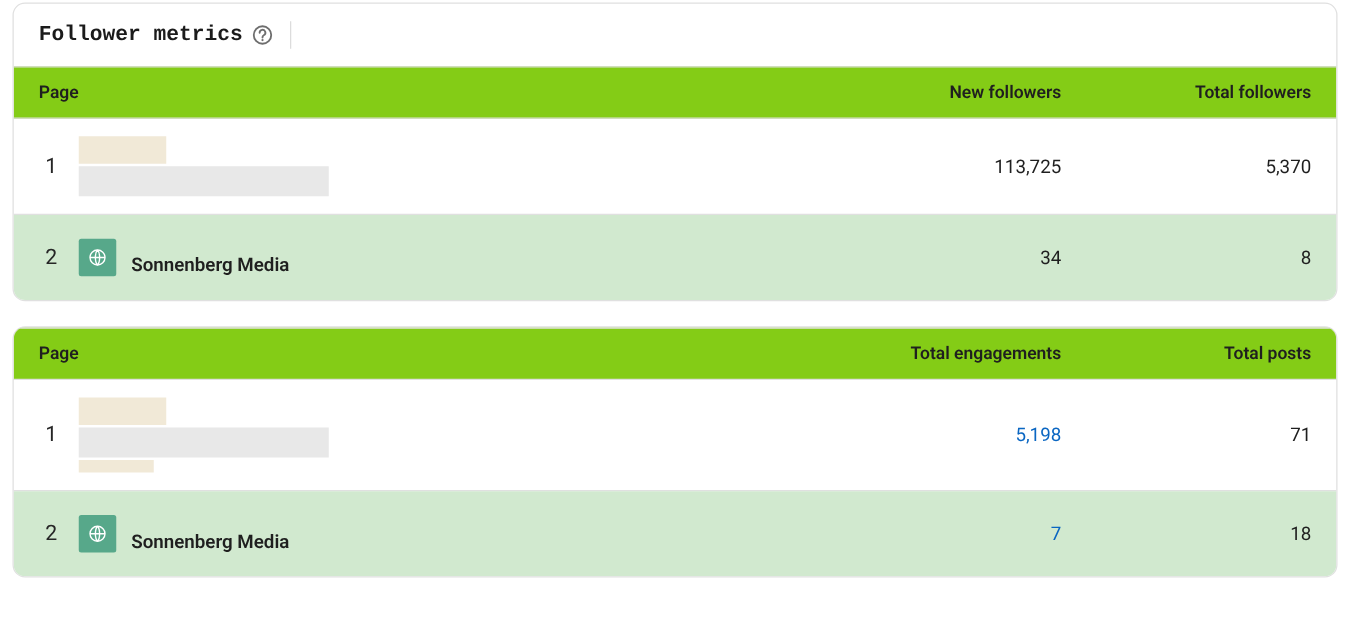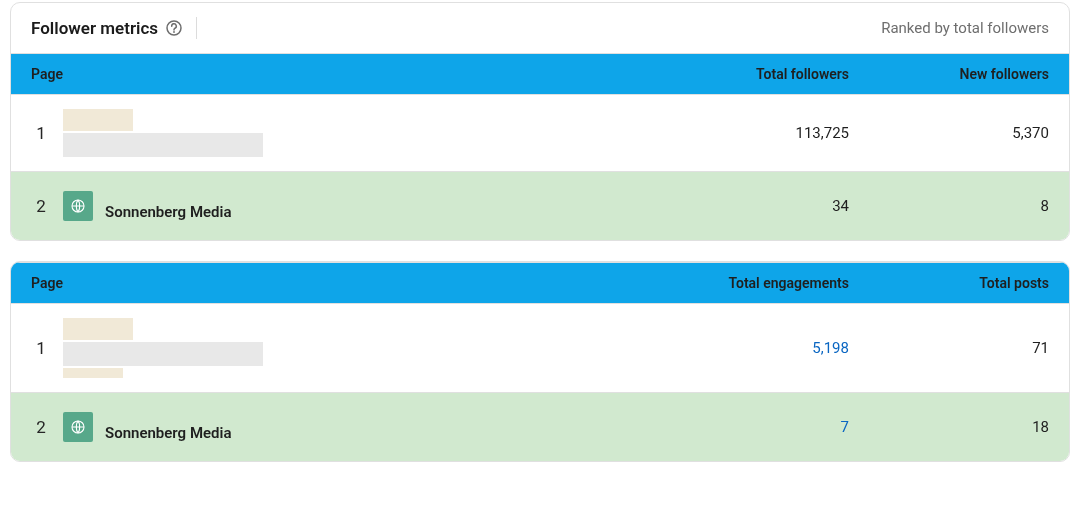--- a/index.html
+++ b/index.html
@@ -15,20 +15,21 @@
     border-radius: 10px;
     margin-bottom: 20px;
     overflow: hidden;
     background: #fff;
   }
   .panel-header {
     display: flex;
     align-items: center;
     justify-content: space-between;
     padding: 14px 20px 14px 20px;
+    font-family: Liberation Mono, monospace;
   }
   .panel-header-left {
     display: flex;
     align-items: center;
     gap: 8px;
   }
   .panel-title {
     font-size: 17px;
     font-weight: 600;
     color: #1b1b1b;
@@ -44,21 +45,21 @@
     height: 16px;
     color: #6e6e6e;
     display: inline-flex;
   }
   .panel-header-right {
     font-size: 15px;
     color: #6e6e6e;
   }
   .thead {
     display: grid;
-    background: #0ea5e9;
+    background: #84cc16;
     border-top: 1px solid #e0e0e0;
     border-bottom: 1px solid #e0e0e0;
     padding: 12px 20px;
     font-size: 14px;
     font-weight: 600;
     color: #1f1f1f;
   }
   .grid3 {
     grid-template-columns: 1fr 200px 200px;
   }
@@ -137,26 +138,25 @@
       <span class="panel-title">Follower metrics</span>
       <span class="help-icon">
         <svg viewBox="0 0 16 16" width="16" height="16" fill="currentColor">
             <circle cx="8" cy="8" r="7" fill="none" stroke="currentColor" stroke-width="1.5"></circle>
             <path d="M5.7 6.2a2.3 2.3 0 1 1 3.3 2c-.7.4-1 .8-1 1.5v.3" fill="none" stroke="currentColor" stroke-width="1.5" stroke-linecap="round"></path>
             <circle cx="8" cy="12" r="0.9"></circle>
           </svg>
       </span>
       <span class="divider-vert"></span>
     </div>
-    <div class="panel-header-right">Ranked by total followers</div>
   </div>
   <div class="thead grid3">
     <div>Page</div>
+    <div class="right">New followers</div>
     <div class="right">Total followers</div>
-    <div class="right">New followers</div>
   </div>
   <div class="trow grid3 border">
     <div class="pagecell">
       <span class="rank">1</span>
       <div class="redacted-block">
         <div class="redacted-bar beige"></div>
         <div class="redacted-bar"></div>
       </div>
     </div>
     <div class="right">113,725</div>

